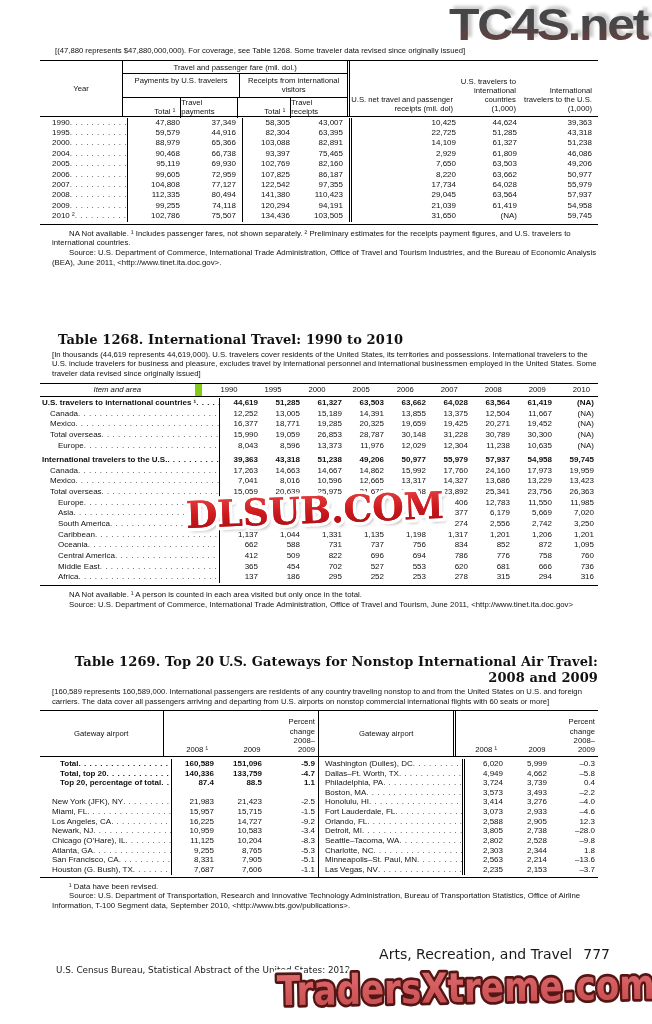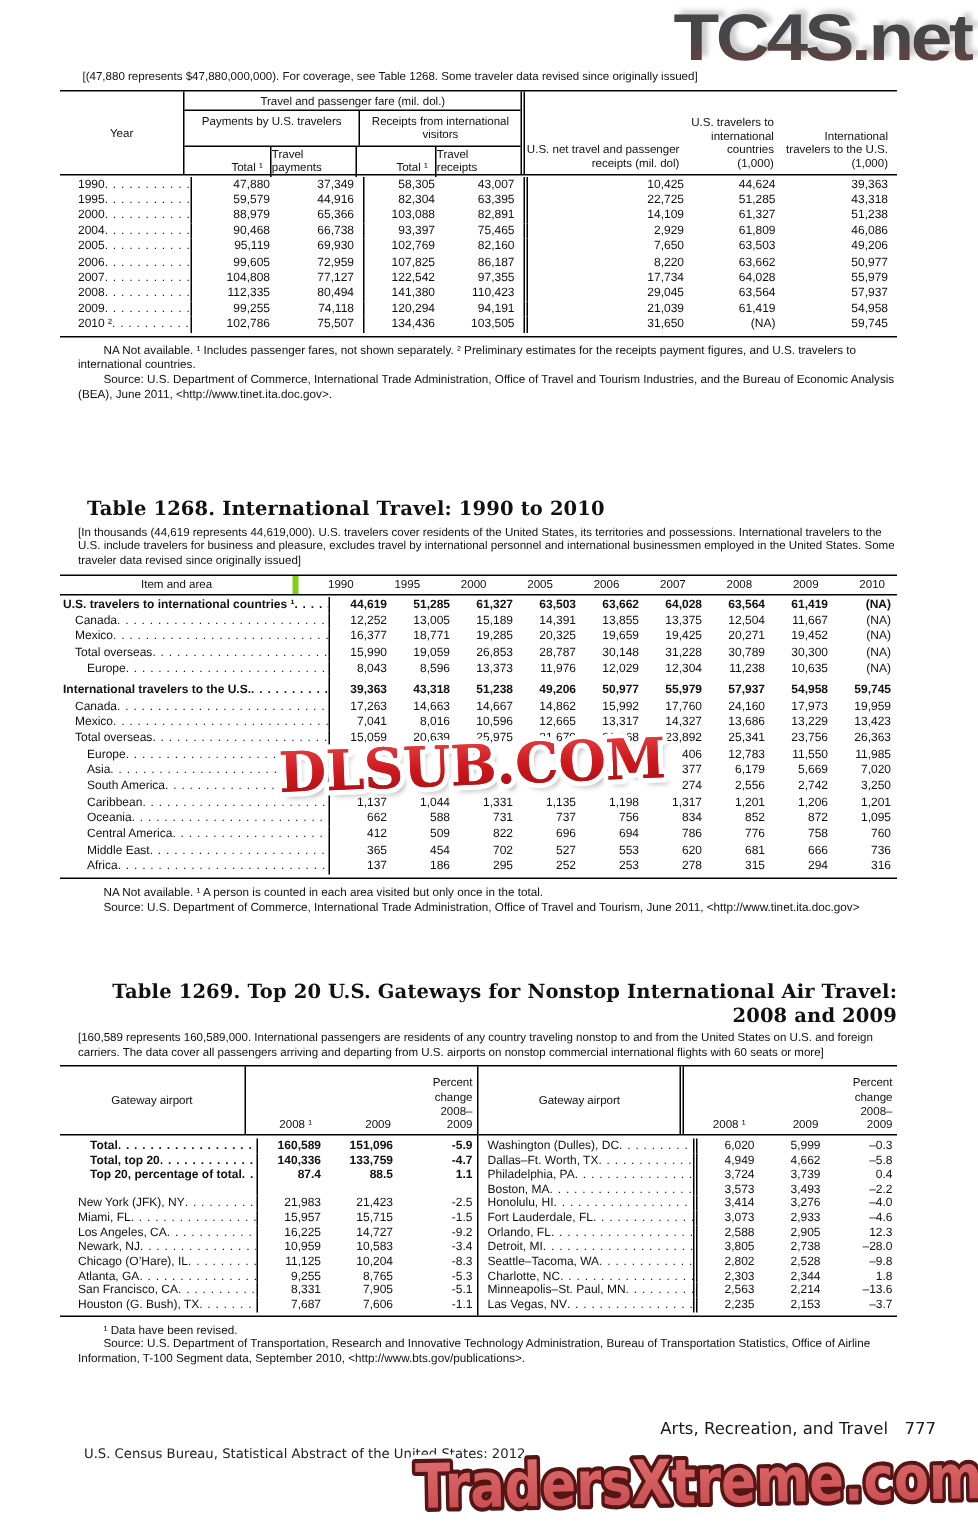--- a/index.html
+++ b/index.html
@@ -46,21 +46,21 @@
   .t1267b .lab{width:88px;border-right:1px solid #000;padding-left:12px;}
   .t1267b .v0{width:58px;}
   .t1267b .v1{width:57px;border-right:1px solid #000;}
   .t1267b .v2{width:53px;}
   .t1267b .v3{width:56px;border-right:3px double #000;}
   .t1267b .v4{width:110px;}
   .t1267b .v5{width:61px;}
   .t1267b .v6{width:75px;}
   
   .t1268h{display:flex;border-top:1.5px solid #000;border-bottom:1px solid #000;height:14px;margin-top:4px;align-items:center;}
-  .t1268h .c-item{width:180px;border-right:4px solid #84cc16;height:100%;display:flex;align-items:center;justify-content:center;}
+  .t1268h .c-item{width:180px;border-right:7px solid #84cc16;height:100%;display:flex;align-items:center;justify-content:center;font-style:italic;}
   .t1268h .yr{width:42px;text-align:right;padding-right:8px;}
   .t1268b{border-bottom:1.5px solid #000;padding:1.5px 0 2px;}
   .t1268b .trow{height:10.65px;line-height:10.65px;font-size:8px;}
   .t1268b .trow.gap{height:14.5px;padding-top:0;}
   .t1268b .trow.gap .cell{padding-top:3.8px;}
   .t1268b .lab{width:180px;border-right:1px solid #000;}
   .t1268b .ind0{padding-left:2px;}
   .t1268b .ind1{padding-left:10px;}
   .t1268b .ind2{padding-left:18px;}
   .t1268b .num{width:42px;padding-right:4px;}
@@ -84,21 +84,21 @@
   .half.left .t1269b .lab{width:132px;border-right:1px solid #000;padding-left:12px;}
   .half.left .t1269b .ind1{padding-left:20px;}
   .half.right .t1269b .lab{width:146px;border-right:3px double #000;padding-left:6px;}
   .half.left .t1269b .v0{width:48px;}
   .half.left .t1269b .v1{width:48px;}
   .half.left .t1269b .v2{width:50px;padding-right:3px;}
   .half.right .t1269b .v0{width:44px;}
   .half.right .t1269b .v1{width:44px;}
   .half.right .t1269b .v2{width:45px;padding-right:3px;}
   
-  .footer-right{position:absolute;right:28px;top:946px;font-family:"DejaVu Sans", sans-serif;font-size:11px;color:#1a1a1a;}
+  .footer-right{position:absolute;right:42px;top:946px;font-family:"DejaVu Sans", sans-serif;font-size:14px;color:#1a1a1a;}
   .footer-right .pg{margin-left:11px;}
   .footer-left{position:absolute;left:56px;top:965px;font-size:8.8px;color:#222;font-family:"DejaVu Sans", sans-serif;}
   
   .wm{position:absolute;pointer-events:none;}
   #wm-top{left:440px;top:-4px;}
   #wm-mid{left:174px;top:480px;transform:rotate(-2.2deg);}
   #wm-bot{left:268px;top:954px;transform:rotate(-1deg);}
 </style>
 </head>
 <body>

